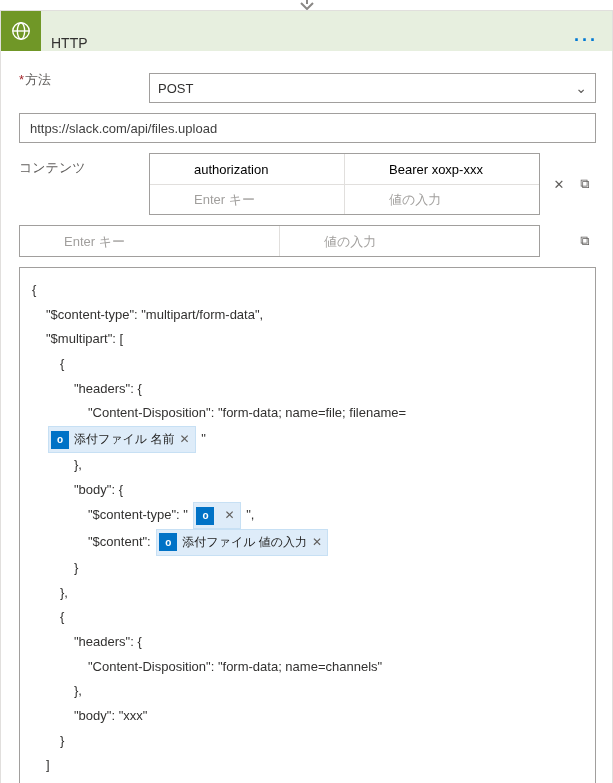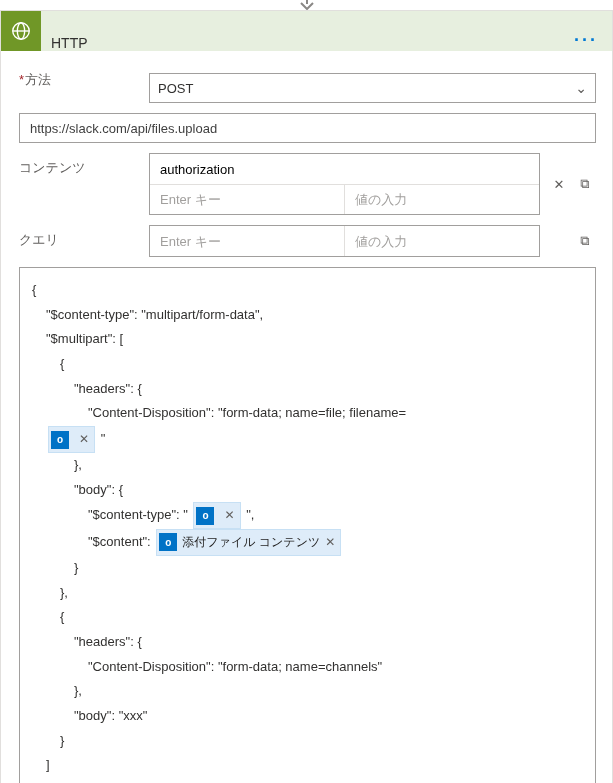--- a/index.html
+++ b/index.html
@@ -116,21 +116,21 @@
   }
   .hdr-row + .hdr-row { border-top: 1px solid #e1dfdd; }
   .hdr-cell {
     flex: 1;
     display: flex;
     align-items: center;
     padding: 0 8px;
   }
   .hdr-cell + .hdr-cell { border-left: 1px solid #e1dfdd; }
   .hdr-cell input {
-    border: none; outline: none; width: 100%; font-size: 13px; background: transparent; font-family: inherit;
+    border: none; outline: none; width: 100%; font-size: 13px; background: transparent; font-family: inherit; margin-left: 34px;
   }
   .hdr-cell input::placeholder { color: #a19f9d; }
   .iconbtn {
     width: 22px; height: 22px;
     display: flex; align-items: center; justify-content: center;
     cursor: pointer;
     color: #605e5c;
   }
   .body-textarea {
     border: 1px solid #a19f9d;
@@ -225,20 +225,23 @@
 
     <div class="row">
       <div class="label">コンテンツ</div>
       <div class="field">
         <div class="hdr-wrap">
           <div class="hdr-grid">
             <div class="hdr-row">
               <div class="hdr-cell">
                   <input value="authorization" style="">
                 </div>
+              <div class="hdr-cell">
+                  <input value="Bearer xoxp-xxx" style="">
+                </div>
             </div>
             <div class="hdr-row">
               <div class="hdr-cell">
                   <input placeholder="Enter キー" style="">
                 </div>
               <div class="hdr-cell">
                   <input placeholder="値の入力" style="">
                 </div>
             </div>
           </div>
@@ -250,21 +253,20 @@
               <div class="iconbtn">
                   <span>⧉</span>
                 </div>
             </div>
           </div>
         </div>
       </div>
     </div>
 
     <div class="row">
-      <div class="label">クエリ</div>
       <div class="field">
         <div class="hdr-wrap">
           <div class="hdr-grid">
             <div class="hdr-row">
               <div class="hdr-cell">
                   <input placeholder="Enter キー" style="">
                 </div>
               <div class="hdr-cell">
                   <input placeholder="値の入力" style="">
                 </div>
@@ -285,37 +287,38 @@
         <div class="body-textarea">
           <div>{</div>
           <div class="ind1">"$content-type": "multipart/form-data",</div>
           <div class="ind1">"$multipart": [</div>
           <div class="ind2">{</div>
           <div class="ind3">"headers": {</div>
           <div class="ind4">"Content-Disposition": "form-data; name=file; filename=</div>
           <div class="ind1">
             <span class="token">
               <span class="ticon">o</span>
+              <span>添付ファイル 名前</span>
               <span class="tx">✕</span>
             </span><span> "</span>
           </div>
           <div class="ind3">},</div>
           <div class="ind3">"body": {</div>
           <div class="ind4">
             <span>"$content-type": "</span>
             <span class="token">
               <span class="ticon">o</span>
               <span class="tx">✕</span>
             </span><span> ",</span>
           </div>
           <div class="ind4">
             <span>"$content": </span>
             <span class="token">
               <span class="ticon">o</span>
-              <span>添付ファイル コンテンツ</span>
+              <span>添付ファイル 値の入力</span>
               <span class="tx">✕</span>
             </span>
           </div>
           <div class="ind3">}</div>
           <div class="ind2">},</div>
           <div class="ind2">{</div>
           <div class="ind3">"headers": {</div>
           <div class="ind4">"Content-Disposition": "form-data; name=channels"</div>
           <div class="ind3">},</div>
           <div class="ind3">"body": "xxx"</div>

